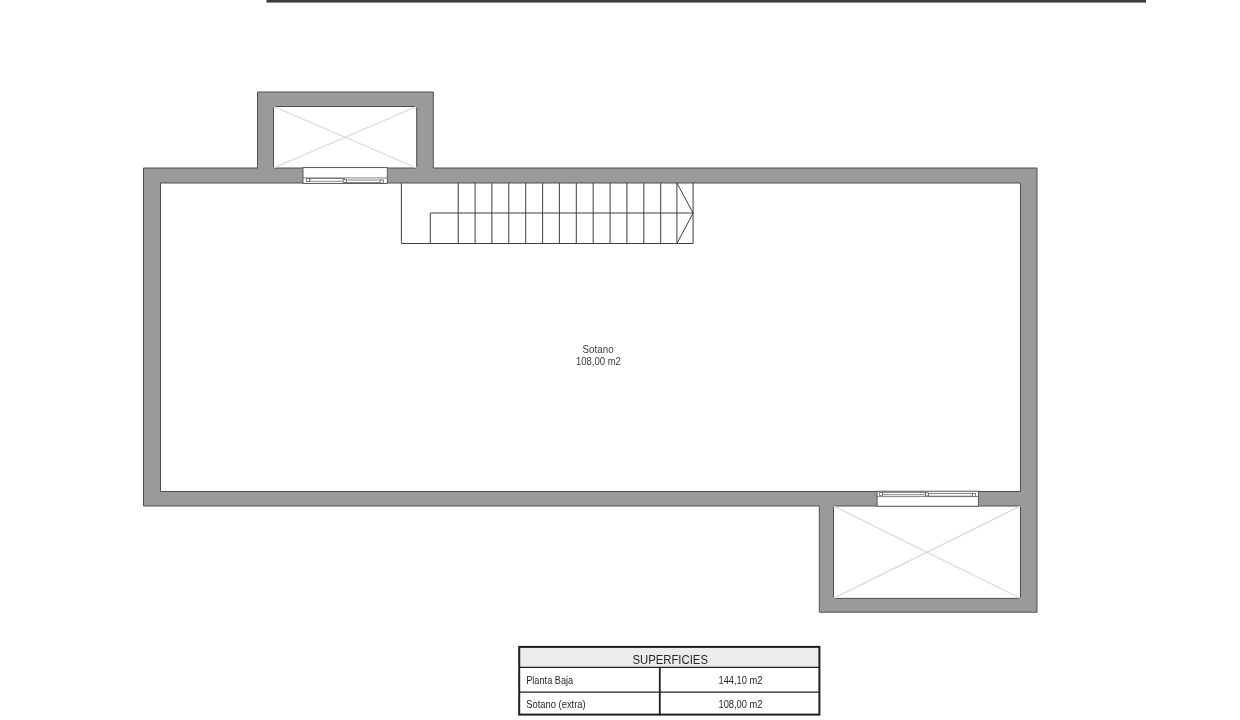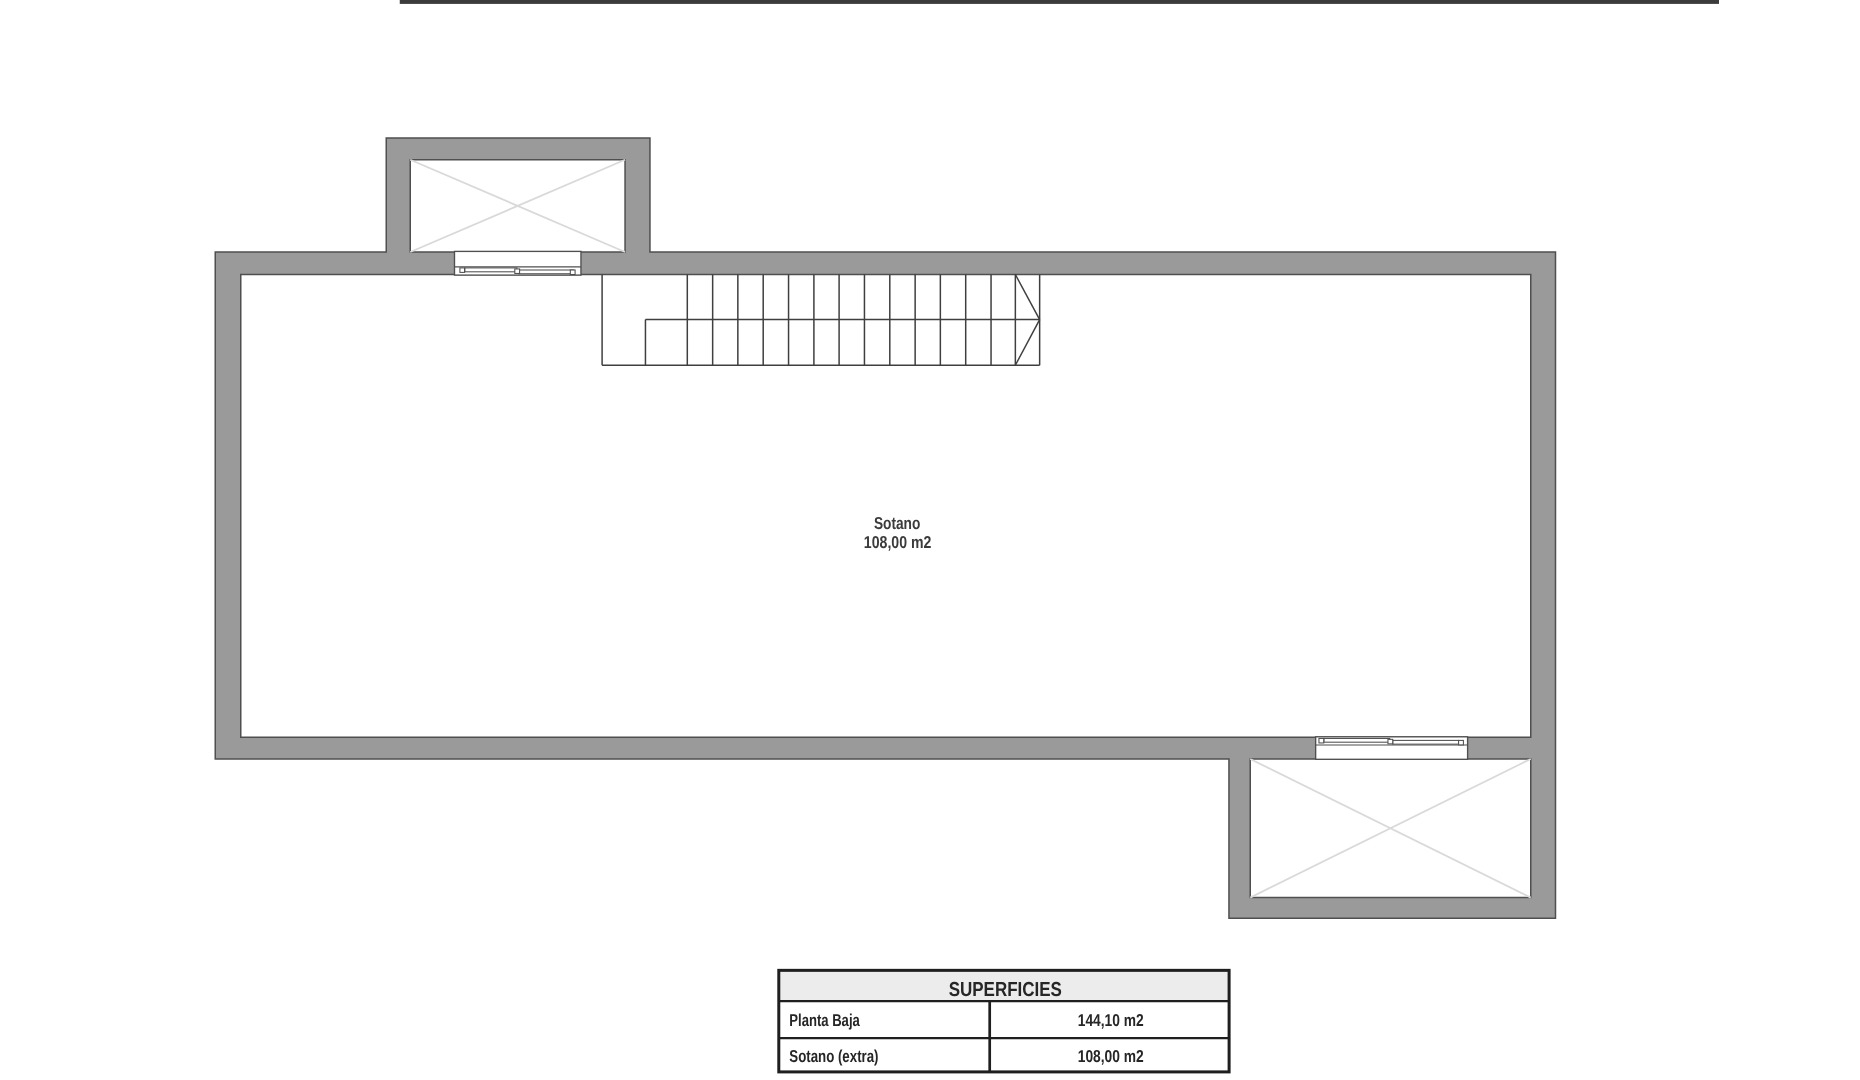--- a/index.html
+++ b/index.html
@@ -1,17 +1,17 @@
 <!DOCTYPE html>
 <html><head>
 <meta charset="utf-8">
 <style>
   html,body{margin:0;padding:0;background:#ffffff;}
   .page{position:relative;width:1240px;height:720px;background:#ffffff;overflow:hidden;
-        font-family:"Liberation Sans", sans-serif;font-weight:bold;}
+        font-family:"Liberation Sans", sans-serif;}
 </style>
 </head>
 <body>
 <div class="page">
 <svg width="1240" height="720" viewBox="0 0 1240 720">
 
   <rect x="0" y="0" width="1240" height="720" fill="#ffffff"></rect>
 
   <rect x="266.5" y="0" width="879.5" height="2.6" fill="#3c3c3c"></rect>
 

